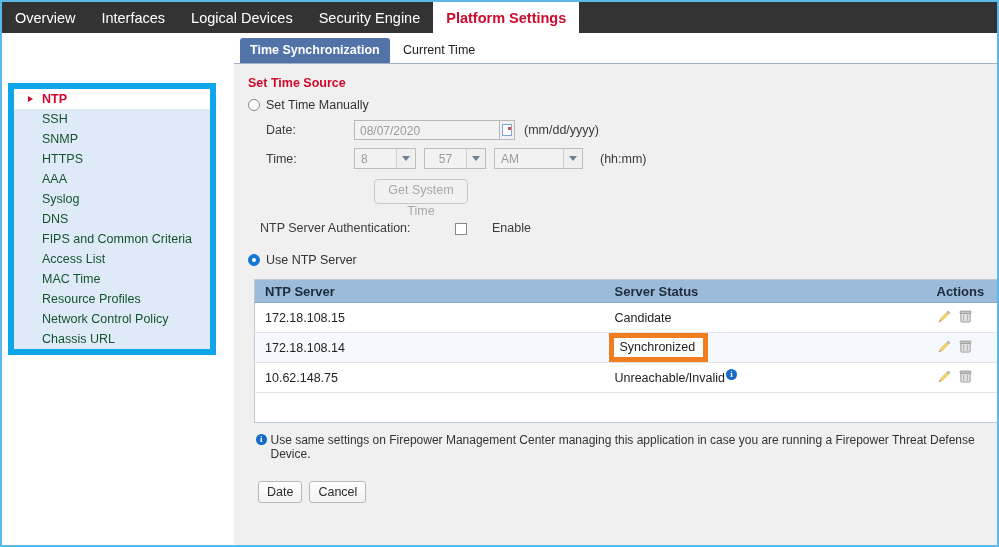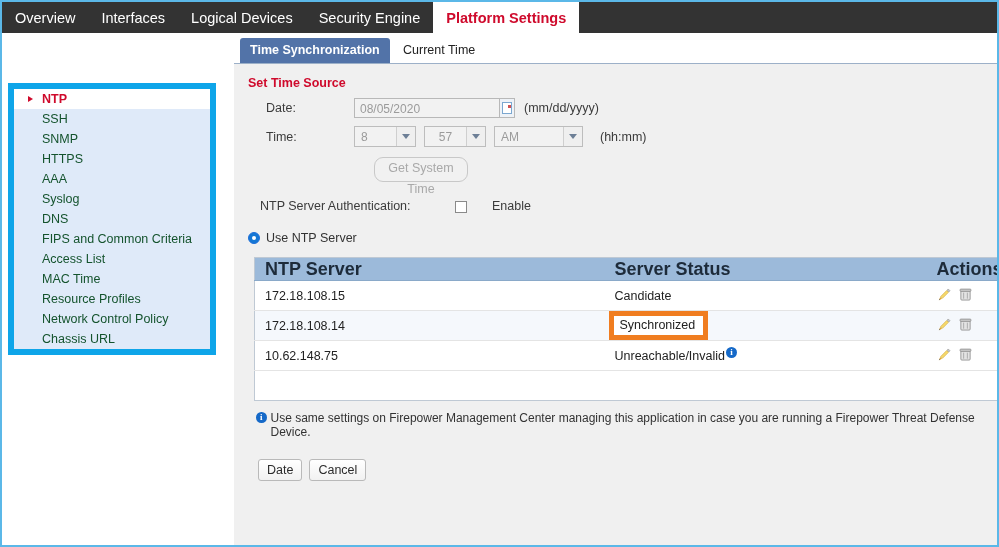--- a/index.html
+++ b/index.html
@@ -258,21 +258,21 @@
   .sel-min  { width: 62px; text-align: center; }
   .sel-ampm { width: 89px; }
 
   .gsbtn {
     margin: 10px 0 0 128px;
     width: 92px;
     height: 23px;
     line-height: 21px;
     text-align: center;
     border: 1px solid #c8c8c8;
-    border-radius: 9px;
+    border-radius: 4px;
     background: #f1f1f1;
     color: #a9a9a9;
     font-size: 12.5px;
     cursor: default;
   }
 
   .auth-row {
     display: flex;
     align-items: flex-end;
     margin: 17px 0 0 14px;
@@ -299,21 +299,21 @@
     margin: 12px 4px 0 8px;
     border: 1px solid #bfc9d4;
     background: #ffffff;
     border-collapse: collapse;
     width: 752px;
     table-layout: fixed;
   }
   .tbl thead th {
     background: #9cbada;
     color: #1d2b3a;
-    font-size: 18px;
+    font-size: 13px;
     font-weight: bold;
     text-align: left;
     height: 23px;
     padding: 0 0 0 10px;
     border-bottom: 1px solid #8aa9c9;
     box-sizing: border-box;
   }
   .col-server { width: 350px; }
   .col-status { width: 322px; }
   .col-actions{ width: 80px; }
@@ -438,24 +438,28 @@
 
     <div class="tabstrip">
       <div class="tab active"><span>Time Synchronization</span></div>
       <div class="tab"><span>Current Time</span></div>
     </div>
 
     <div class="panel">
 
       <div class="section-title">Set Time Source</div>
 
+      <div class="radio-row">
+        <span class="radio"></span>
+        <span>Set Time Manually</span>
+      </div>
 
       <div class="field-row">
         <span class="field-label">Date:</span>
-        <span class="txtinput">08/05/2020</span>
+        <span class="txtinput">08/07/2020</span>
         <span class="cal-btn"></span>
         <span class="hint">(mm/dd/yyyy)</span>
       </div>
 
       <div class="field-row">
         <span class="field-label">Time:</span>
         <span class="selectbox sel-hour">
           <span class="val">8</span>
           <span class="arrow"></span>
         </span>

